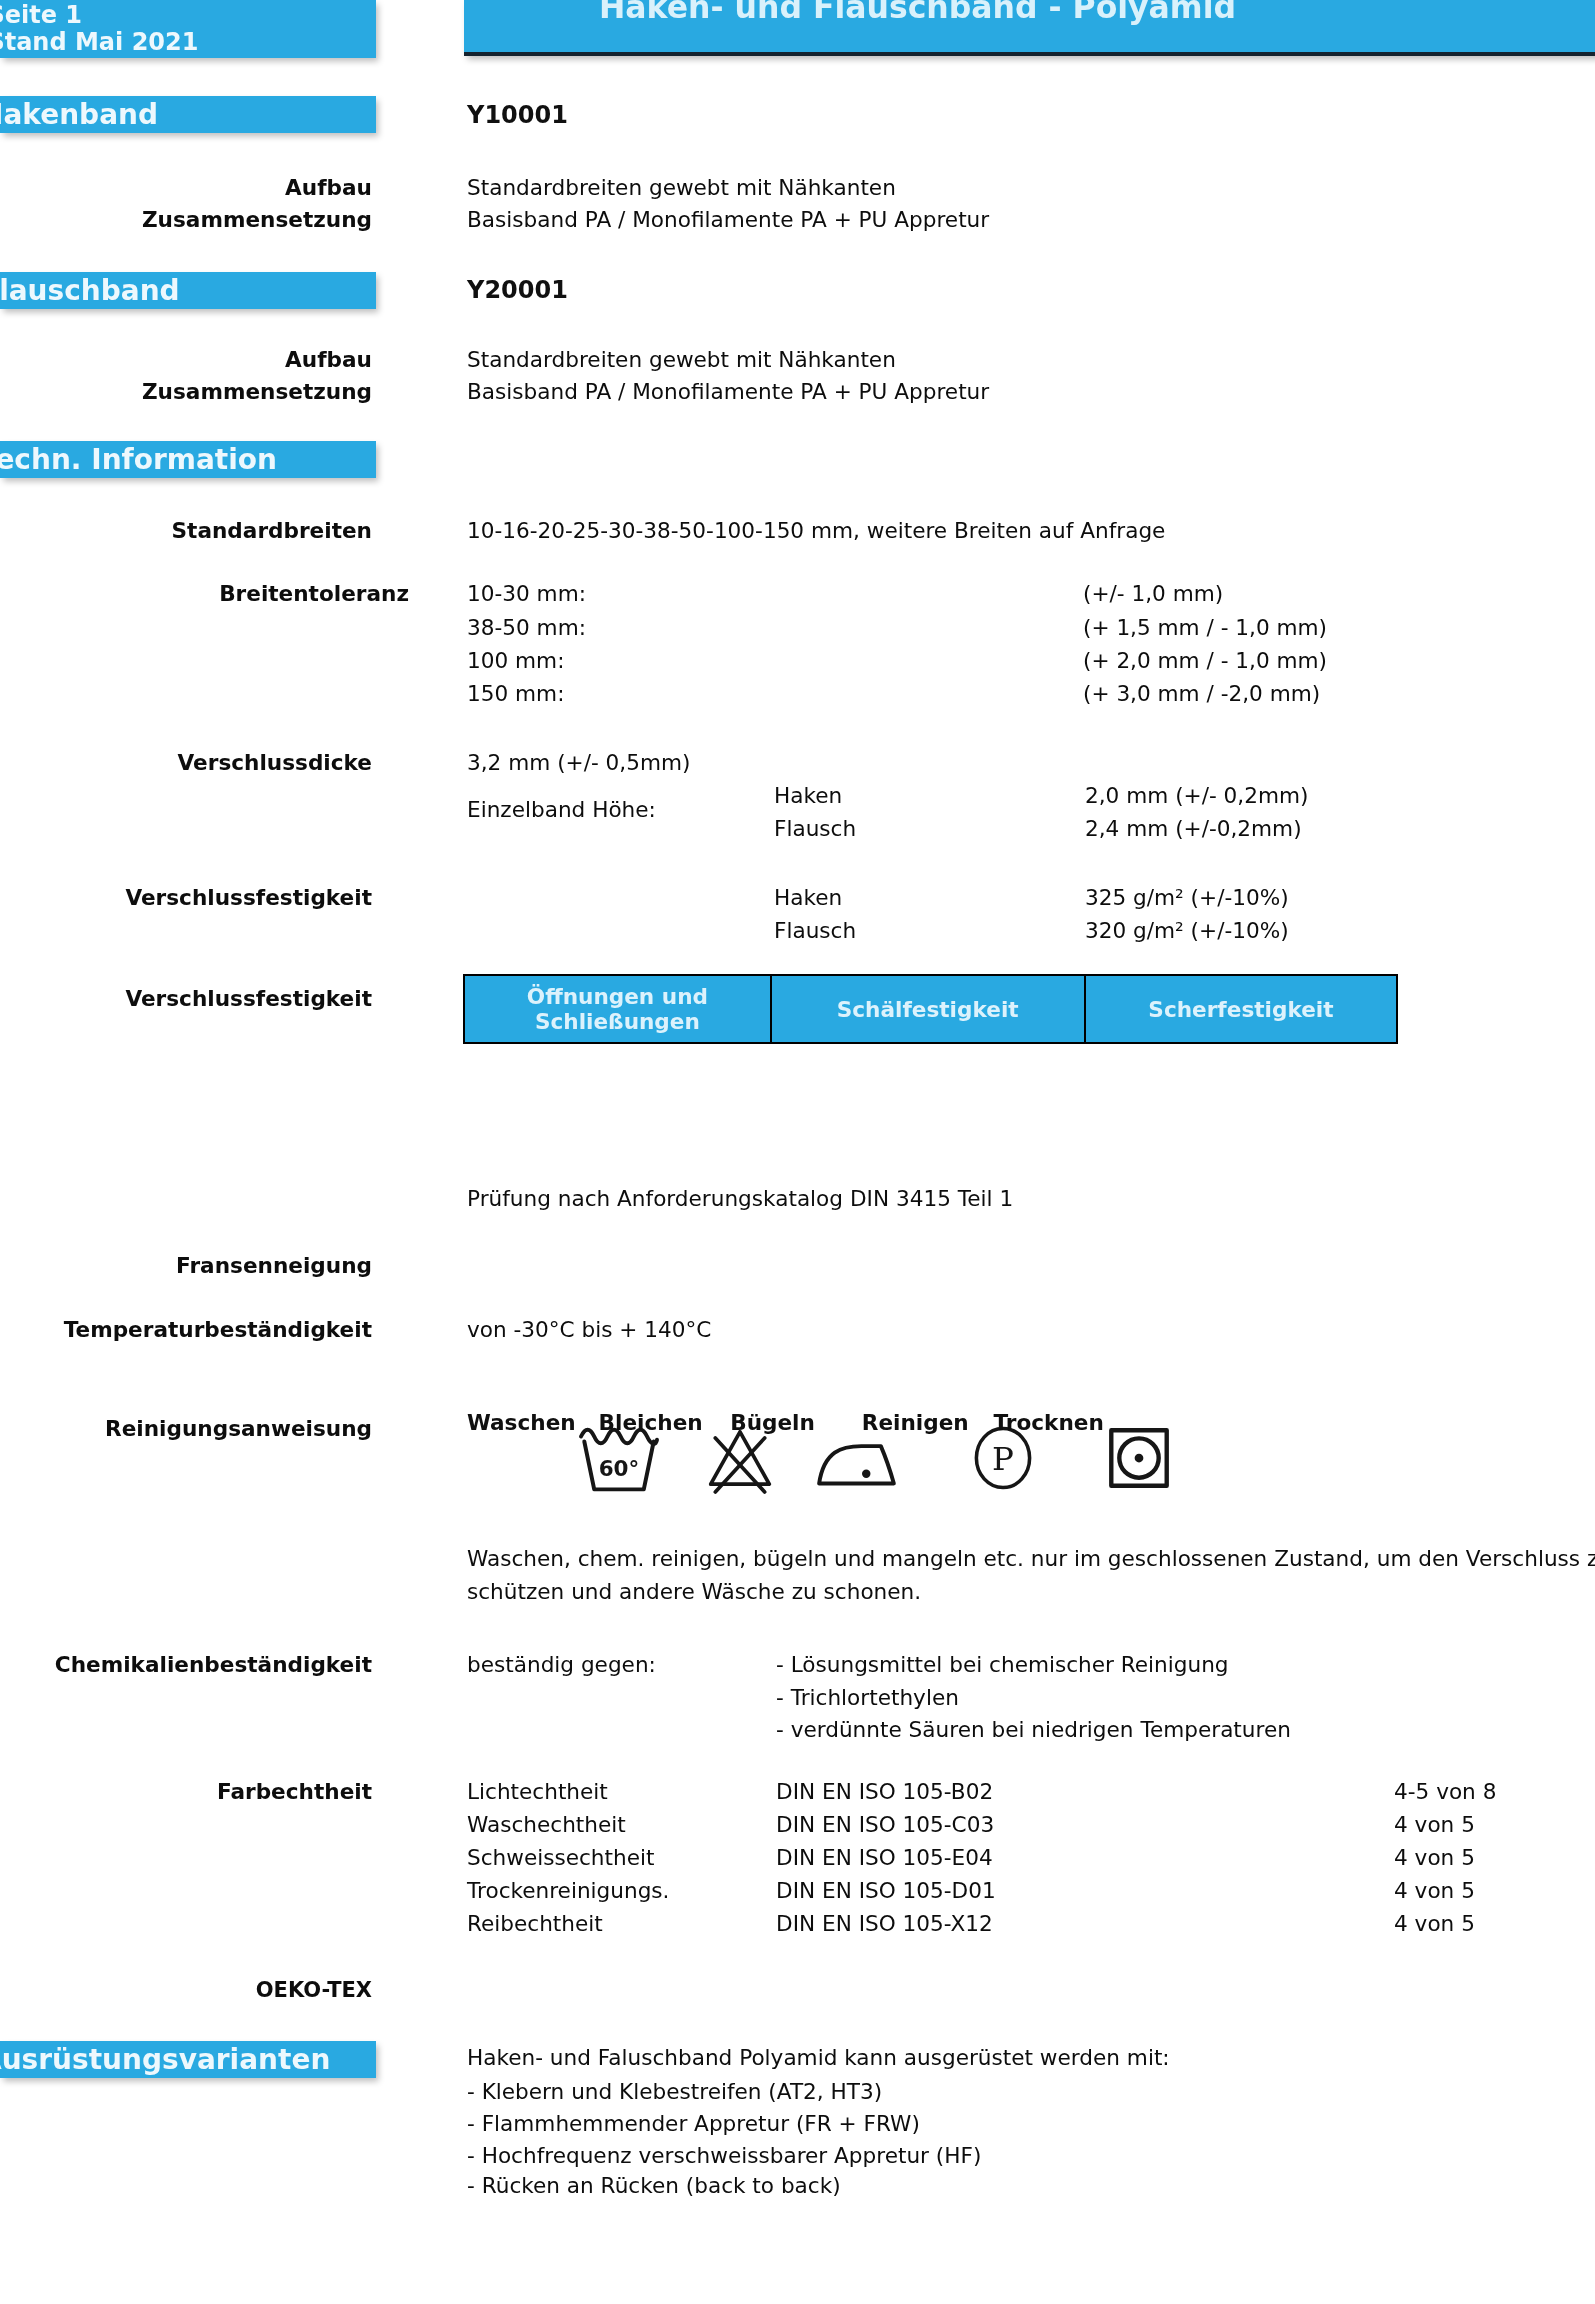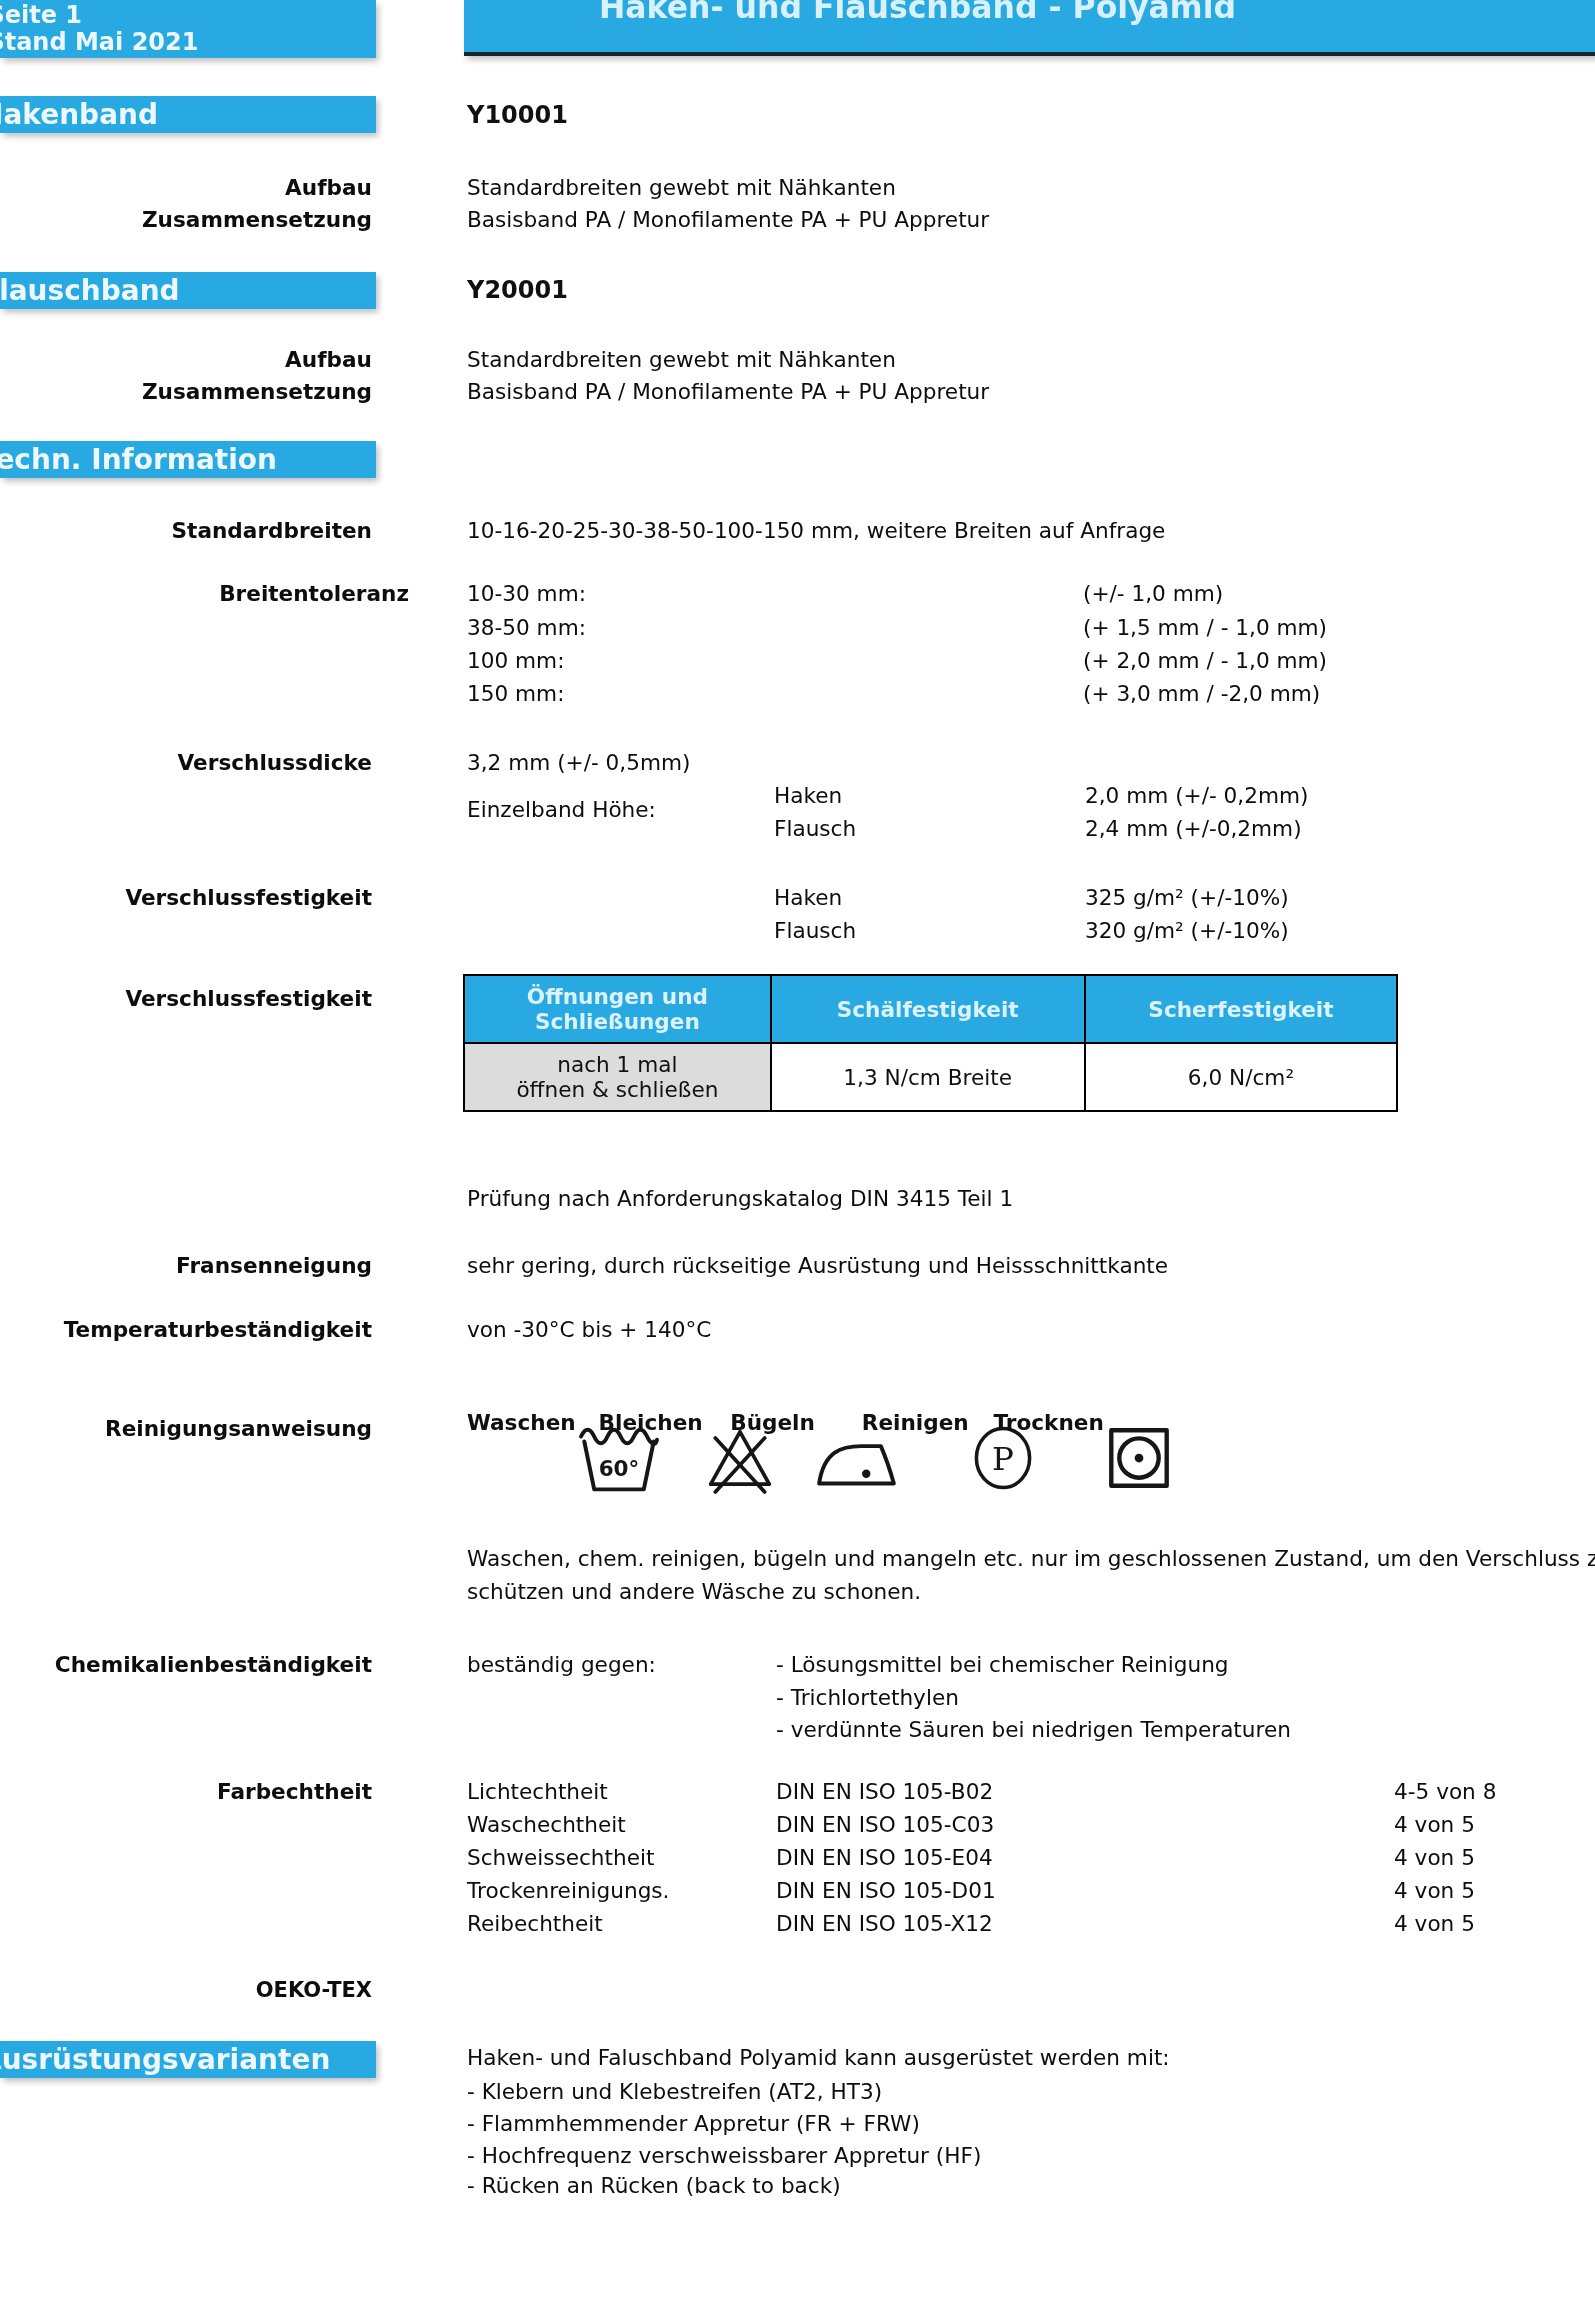--- a/index.html
+++ b/index.html
@@ -101,34 +101,25 @@
   <table class="vtable">
     <tbody>
         <tr>
       <th class="c1">
         <div>Öffnungen und</div>
         <div>Schließungen</div>
       </th>
       <th class="c2">Schälfestigkeit</th>
       <th class="c3">Scherfestigkeit</th>
     </tr>
-    <tr>
-      <td class="gray">
-        <div>nach 1 mal</div>
-        <div>öffnen &amp; schließen</div>
-      </td>
-      <td>1,3 N/cm Breite</td>
-      <td>6,0 N/cm²</td>
-    </tr>
   </tbody>
     </table>
   <div class="val" style="left:467px;top:1186px;">Prüfung nach Anforderungskatalog DIN 3415 Teil 1</div>
 
   <div class="lbl" style="top:1253px;">Fransenneigung</div>
-  <div class="val" style="left:467px;top:1253px;">sehr gering, durch rückseitige Ausrüstung und Heissschnittkante</div>
   <div class="lbl" style="top:1317px;">Temperaturbeständigkeit</div>
   <div class="val" style="left:467px;top:1317px;">von -30°C bis + 140°C</div>
 
   <div class="lbl" style="top:1416px;">Reinigungsanweisung</div>
   <div class="care-row">
     <div class="care-item">
       <div class="care-label">Waschen</div>
       <div class="care-glyph">
         <svg class="care" width="86" height="76" viewBox="0 0 52 46">
           <path d="M3 10 c2.5 -5.5 5.5 -5.5 8 0 c2.5 5.5 5.5 5.5 8 0 c2.5 -5.5 5.5 -5.5 8 0 c2.5 5.5 5.5 5.5 8 0 c2.5 -5.5 5.5 -5.5 8 0 c2.5 5.5 5.5 5.5 6 2"></path>

